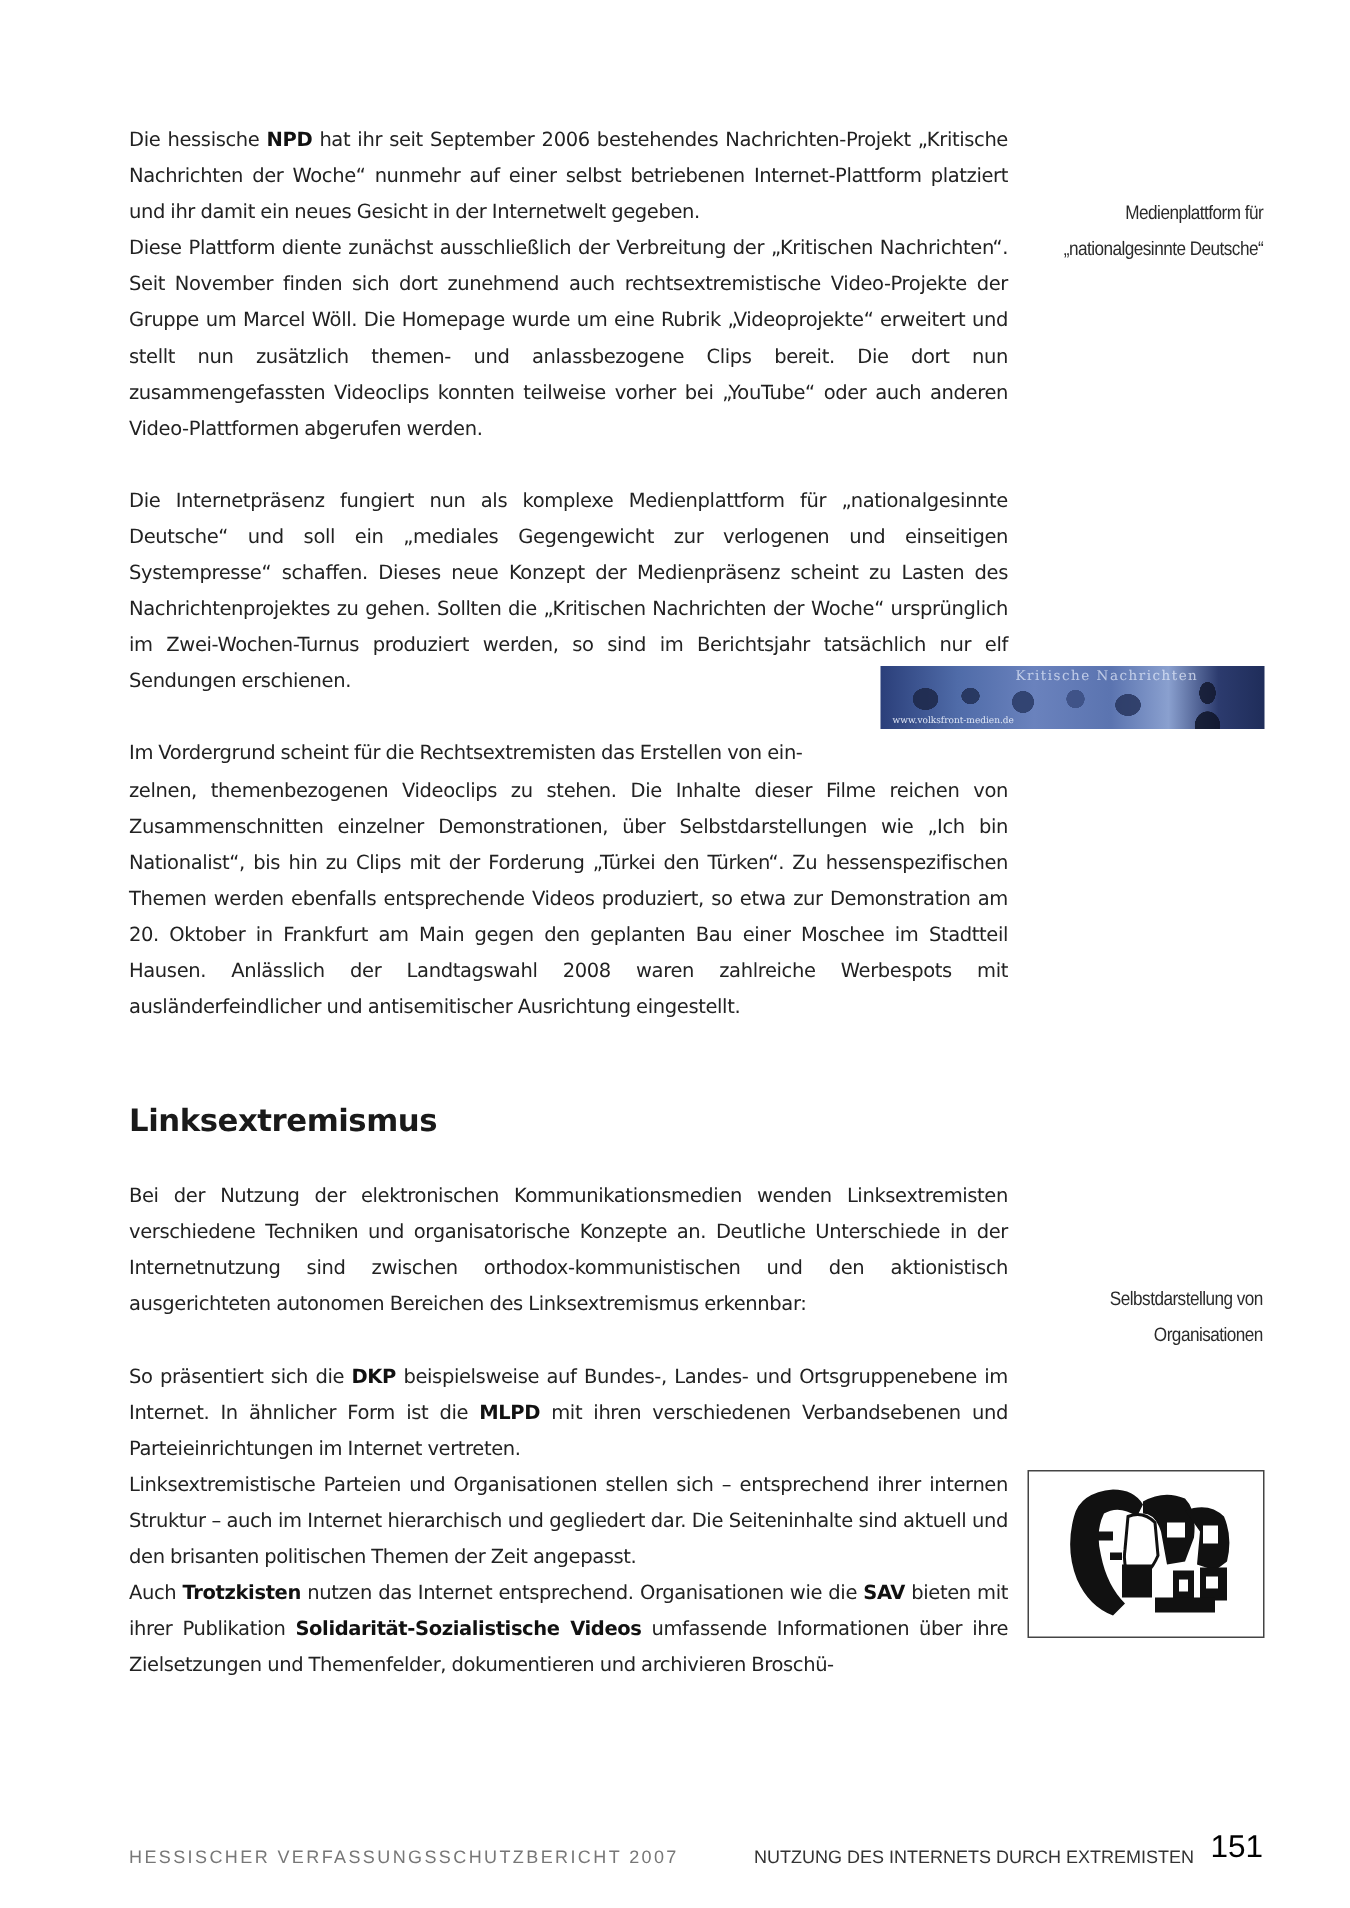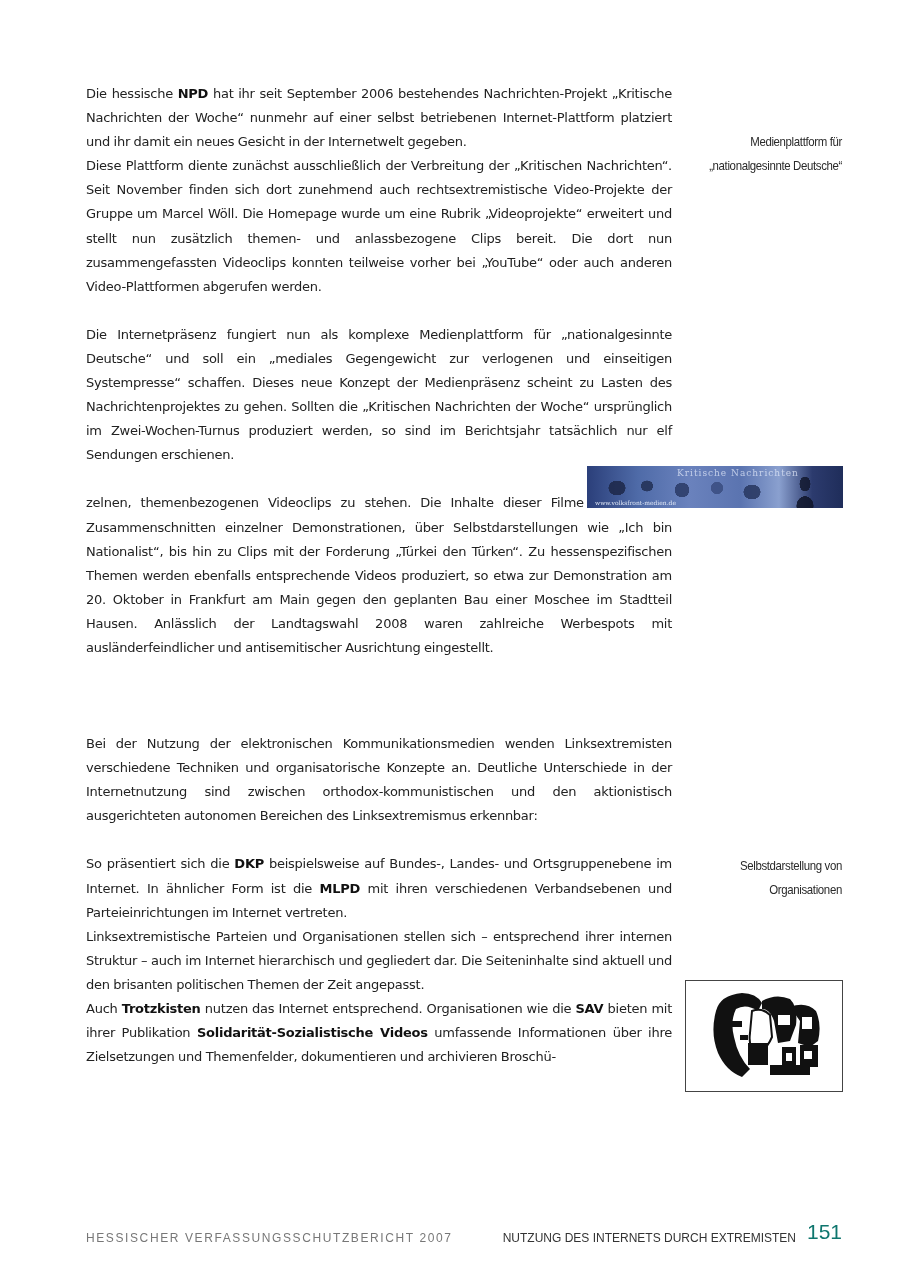--- a/index.html
+++ b/index.html
@@ -6,51 +6,53 @@
     body { width: 900px; height: 1272px; position: relative; overflow: hidden;
            font-family: "DejaVu Sans", sans-serif; color: #222; }
     .main { position: absolute; left: 86px; top: 82px; width: 586px; }
     .p { font-size: 13px; line-height: 24.1px; text-align: justify; margin: 0; letter-spacing: -0.25px; word-spacing: -0.3px; }
     .p.last-left { text-align-last: left; }
     .p b { font-weight: bold; color: #111; }
     .gap { height: 24px; }
     h2 { font-size: 20.5px; font-weight: bold; margin: 0; line-height: 30px; letter-spacing: -0.3px; color: #1a1a1a; }
     .side { position: absolute; font-family: "Liberation Sans", sans-serif; font-size: 13px; line-height: 24px;
             text-align: right; color: #2a2a2a; letter-spacing: -0.4px; transform: scaleX(0.88); transform-origin: right top; }
-    .banner { position: absolute; left: 587px; top: 466px; width: 256px; height: 42px;
+    .banner { position: absolute; left: 587px; top: 444px; width: 256px; height: 42px;
               background: linear-gradient(90deg, #2b3f7a 0%, #4f6ba8 20%, #6a82bd 40%, #5b74b0 60%, #8aa0cf 75%, #2c3b6e 88%, #1f2d5a 100%);
               overflow: hidden; }
     .banner .figs { position: absolute; inset: 0;
       background: radial-gradient(ellipse 14px 12px at 30px 22px, #1d2748 60%, transparent 62%),
                   radial-gradient(ellipse 10px 9px at 60px 20px, #223055 60%, transparent 62%),
                   radial-gradient(ellipse 12px 12px at 95px 24px, #2a3a66 60%, transparent 62%),
                   radial-gradient(ellipse 10px 10px at 130px 22px, #3a4d80 60%, transparent 62%),
                   radial-gradient(ellipse 14px 12px at 165px 26px, #27365f 60%, transparent 62%),
                   radial-gradient(ellipse 9px 12px at 218px 18px, #12182e 60%, transparent 62%),
                   radial-gradient(ellipse 14px 16px at 218px 40px, #0f1428 60%, transparent 62%); opacity: 0.85; }
     .banner .url { position: absolute; left: 8px; bottom: 2px; font-family: "DejaVu Serif", serif; font-size: 6px; color: #dfe6f5; }
     .banner .ttl { position: absolute; left: 90px; top: 2px; font-family: "DejaVu Serif", serif; font-size: 9px; color: #e8eefc; opacity: 0.7; letter-spacing: 1px; }
     .portrait { position: absolute; left: 685px; top: 980px; width: 156px; height: 110px; border: 1px solid #444; background: #fff; }
     .footer-left { position: absolute; left: 86px; top: 1231px; font-family: "Liberation Sans", sans-serif; font-size: 12px;
                    letter-spacing: 1.6px; color: #777; }
     .footer-right { position: absolute; right: 104px; top: 1231px; font-family: "Liberation Sans", sans-serif; font-size: 12px;
                     color: #333; letter-spacing: 0px; }
-    .page-num { position: absolute; right: 58px; top: 1220px; font-family: "Liberation Sans", sans-serif; font-size: 21px; color: #0f766e; font-weight: normal; }
+    .page-num { position: absolute; right: 58px; top: 1220px; font-family: "Liberation Sans", sans-serif; font-size: 21px; color: #000000; font-weight: normal; }
   </style>
 </head>
 <body>
 
 <div class="main">
   <p class="p"><span>Die hessische </span><b>NPD</b><span> hat ihr seit September 2006 bestehendes Nachrichten-Projekt „Kritische Nachrichten der Woche“ nunmehr auf einer selbst betriebenen Internet-Plattform platziert und ihr damit ein neues Gesicht in der Internetwelt gegeben.</span></p>
   <p class="p">Diese Plattform diente zunächst ausschließlich der Verbreitung der „Kritischen Nachrichten“. Seit November finden sich dort zunehmend auch rechtsextremistische Video-Projekte der Gruppe um Marcel Wöll. Die Homepage wurde um eine Rubrik „Videoprojekte“ erweitert und stellt nun zusätzlich themen- und anlassbezogene Clips bereit. Die dort nun zusammengefassten Videoclips konnten teilweise vorher bei „YouTube“ oder auch anderen Video-Plattformen abgerufen werden.</p>
   <div class="gap"></div>
   <p class="p">Die Internetpräsenz fungiert nun als komplexe Medienplattform für „nationalgesinnte Deutsche“ und soll ein „mediales Gegengewicht zur verlogenen und einseitigen Systempresse“ schaffen. Dieses neue Konzept der Medienpräsenz scheint zu Lasten des Nachrichtenprojektes zu gehen. Sollten die „Kritischen Nachrichten der Woche“ ursprünglich im Zwei-Wochen-Turnus produziert werden, so sind im Berichtsjahr tatsächlich nur elf Sendungen erschienen.</p>
   <div class="gap"></div>
+  <p class="p last-left" style="width:478px;">Im Vordergrund scheint für die Rechtsextremisten das Erstellen von ein-</p>
   <p class="p">zelnen, themenbezogenen Videoclips zu stehen. Die Inhalte dieser Filme reichen von Zusammenschnitten einzelner Demonstrationen, über Selbstdarstellungen wie „Ich bin Nationalist“, bis hin zu Clips mit der Forderung „Türkei den Türken“. Zu hessenspezifischen Themen werden ebenfalls entsprechende Videos produziert, so etwa zur Demonstration am 20. Oktober in Frankfurt am Main gegen den geplanten Bau einer Moschee im Stadtteil Hausen. Anlässlich der Landtagswahl 2008 waren zahlreiche Werbespots mit ausländerfeindlicher und antisemitischer Ausrichtung eingestellt.</p>
   <div class="gap" style="height:48px;"></div>
+  <h2>Linksextremismus</h2>
   <div class="gap"></div>
   <p class="p">Bei der Nutzung der elektronischen Kommunikationsmedien wenden Linksextremisten verschiedene Techniken und organisatorische Konzepte an. Deutliche Unterschiede in der Internetnutzung sind zwischen orthodox-kommunistischen und den aktionistisch ausgerichteten autonomen Bereichen des Linksextremismus erkennbar:</p>
   <div class="gap"></div>
   <p class="p"><span>So präsentiert sich die </span><b>DKP</b><span> beispielsweise auf Bundes-, Landes- und Ortsgruppenebene im Internet. In ähnlicher Form ist die </span><b>MLPD</b><span> mit ihren verschiedenen Verbandsebenen und Parteieinrichtungen im Internet vertreten.</span></p>
   <p class="p">Linksextremistische Parteien und Organisationen stellen sich – entsprechend ihrer internen Struktur – auch im Internet hierarchisch und gegliedert dar. Die Seiteninhalte sind aktuell und den brisanten politischen Themen der Zeit angepasst.</p>
   <p class="p"><span>Auch </span><b>Trotzkisten</b><span> nutzen das Internet entsprechend. Organisationen wie die </span><b>SAV</b><span> bieten mit ihrer Publikation </span><b>Solidarität-Sozialistische Videos</b><span> umfassende Informationen über ihre Zielsetzungen und Themenfelder, dokumentieren und archivieren Broschü-</span></p>
 </div>
 
 <div class="side" style="right:58px; top:130px;">
   <div>Medienplattform für</div>

